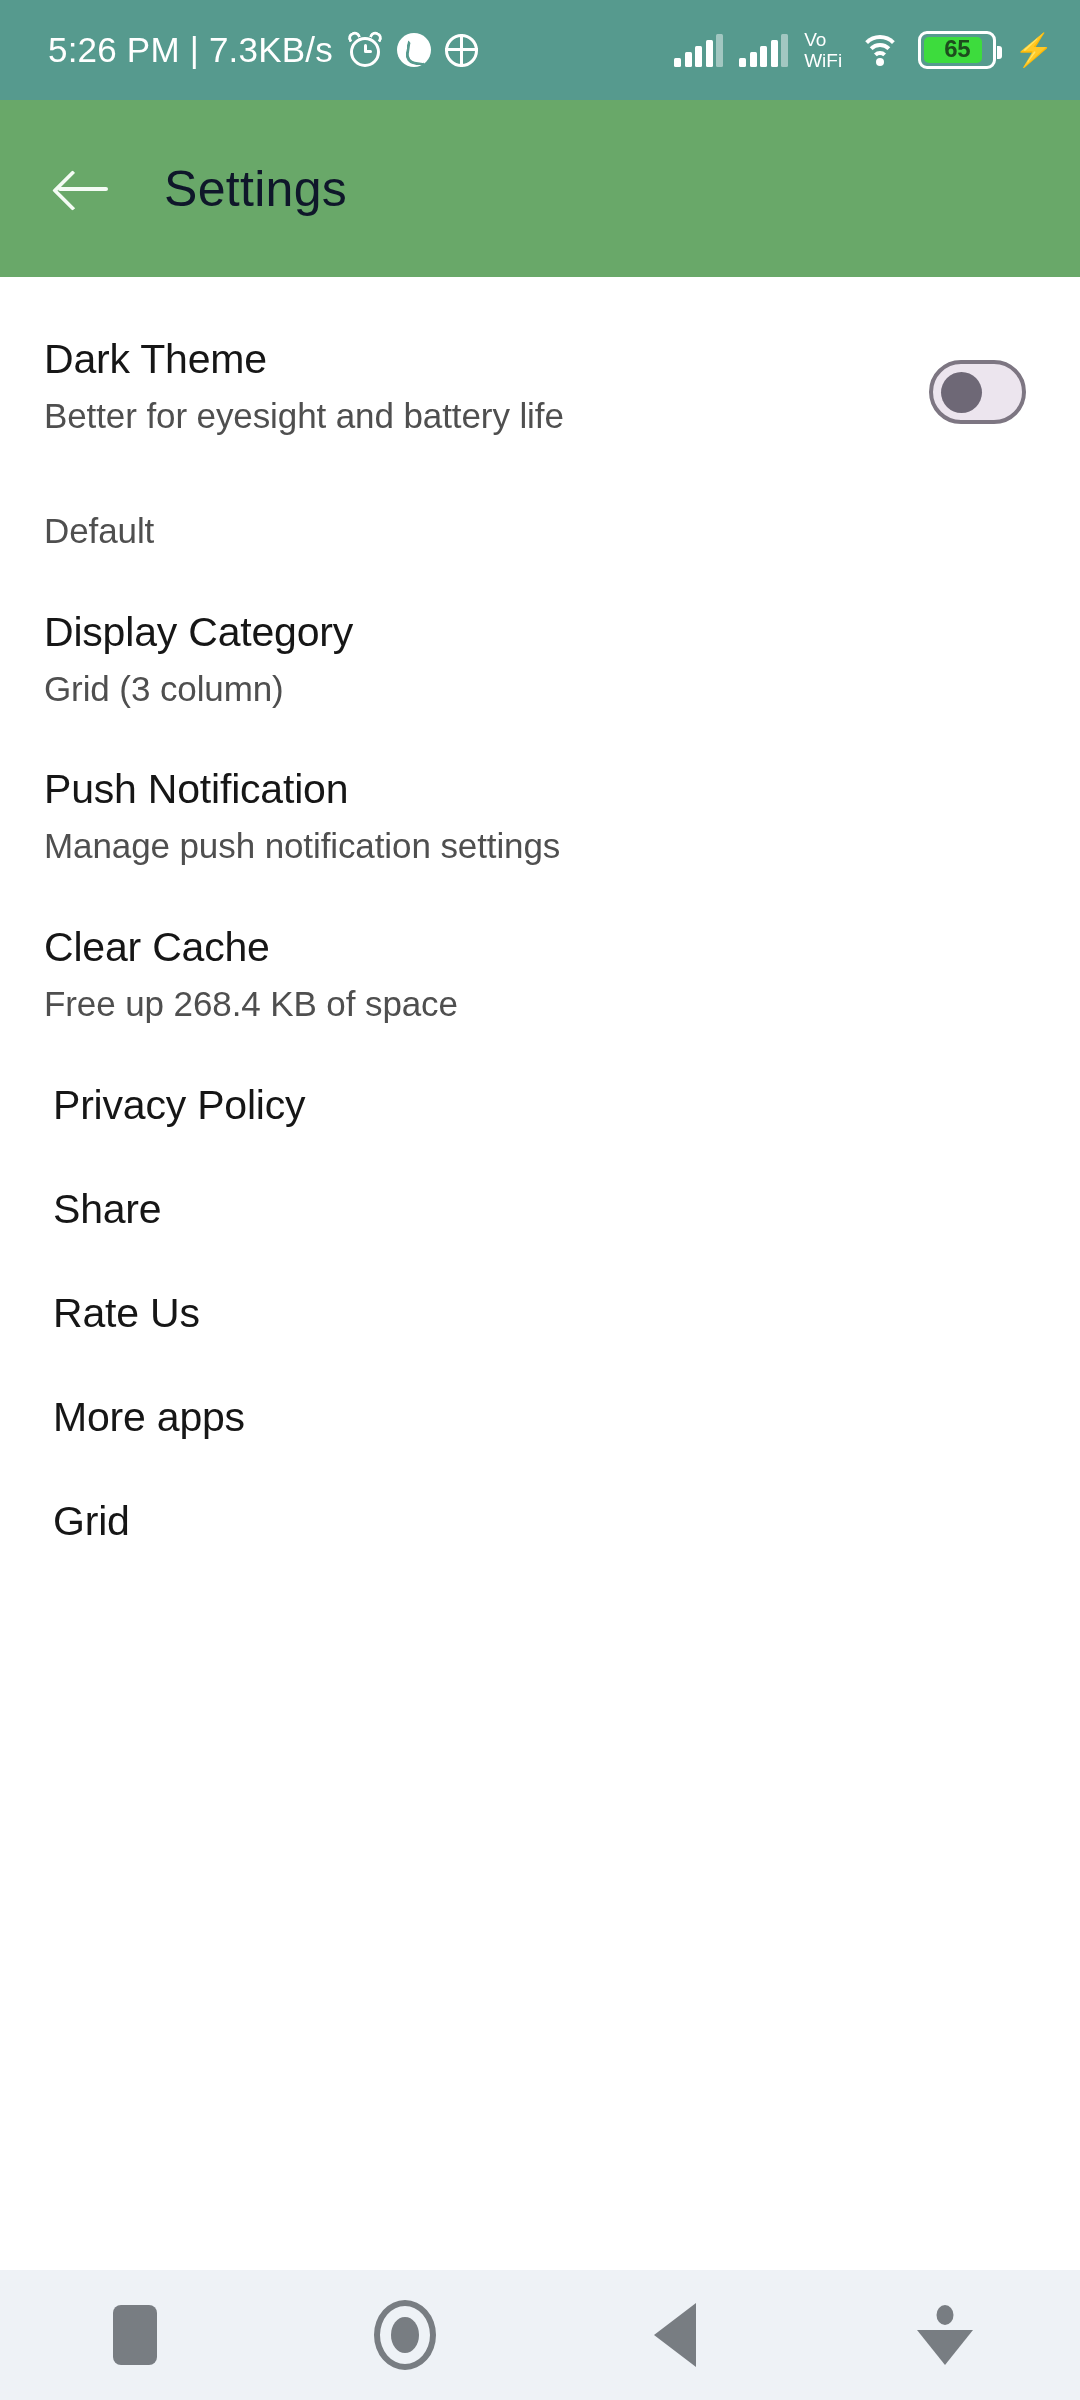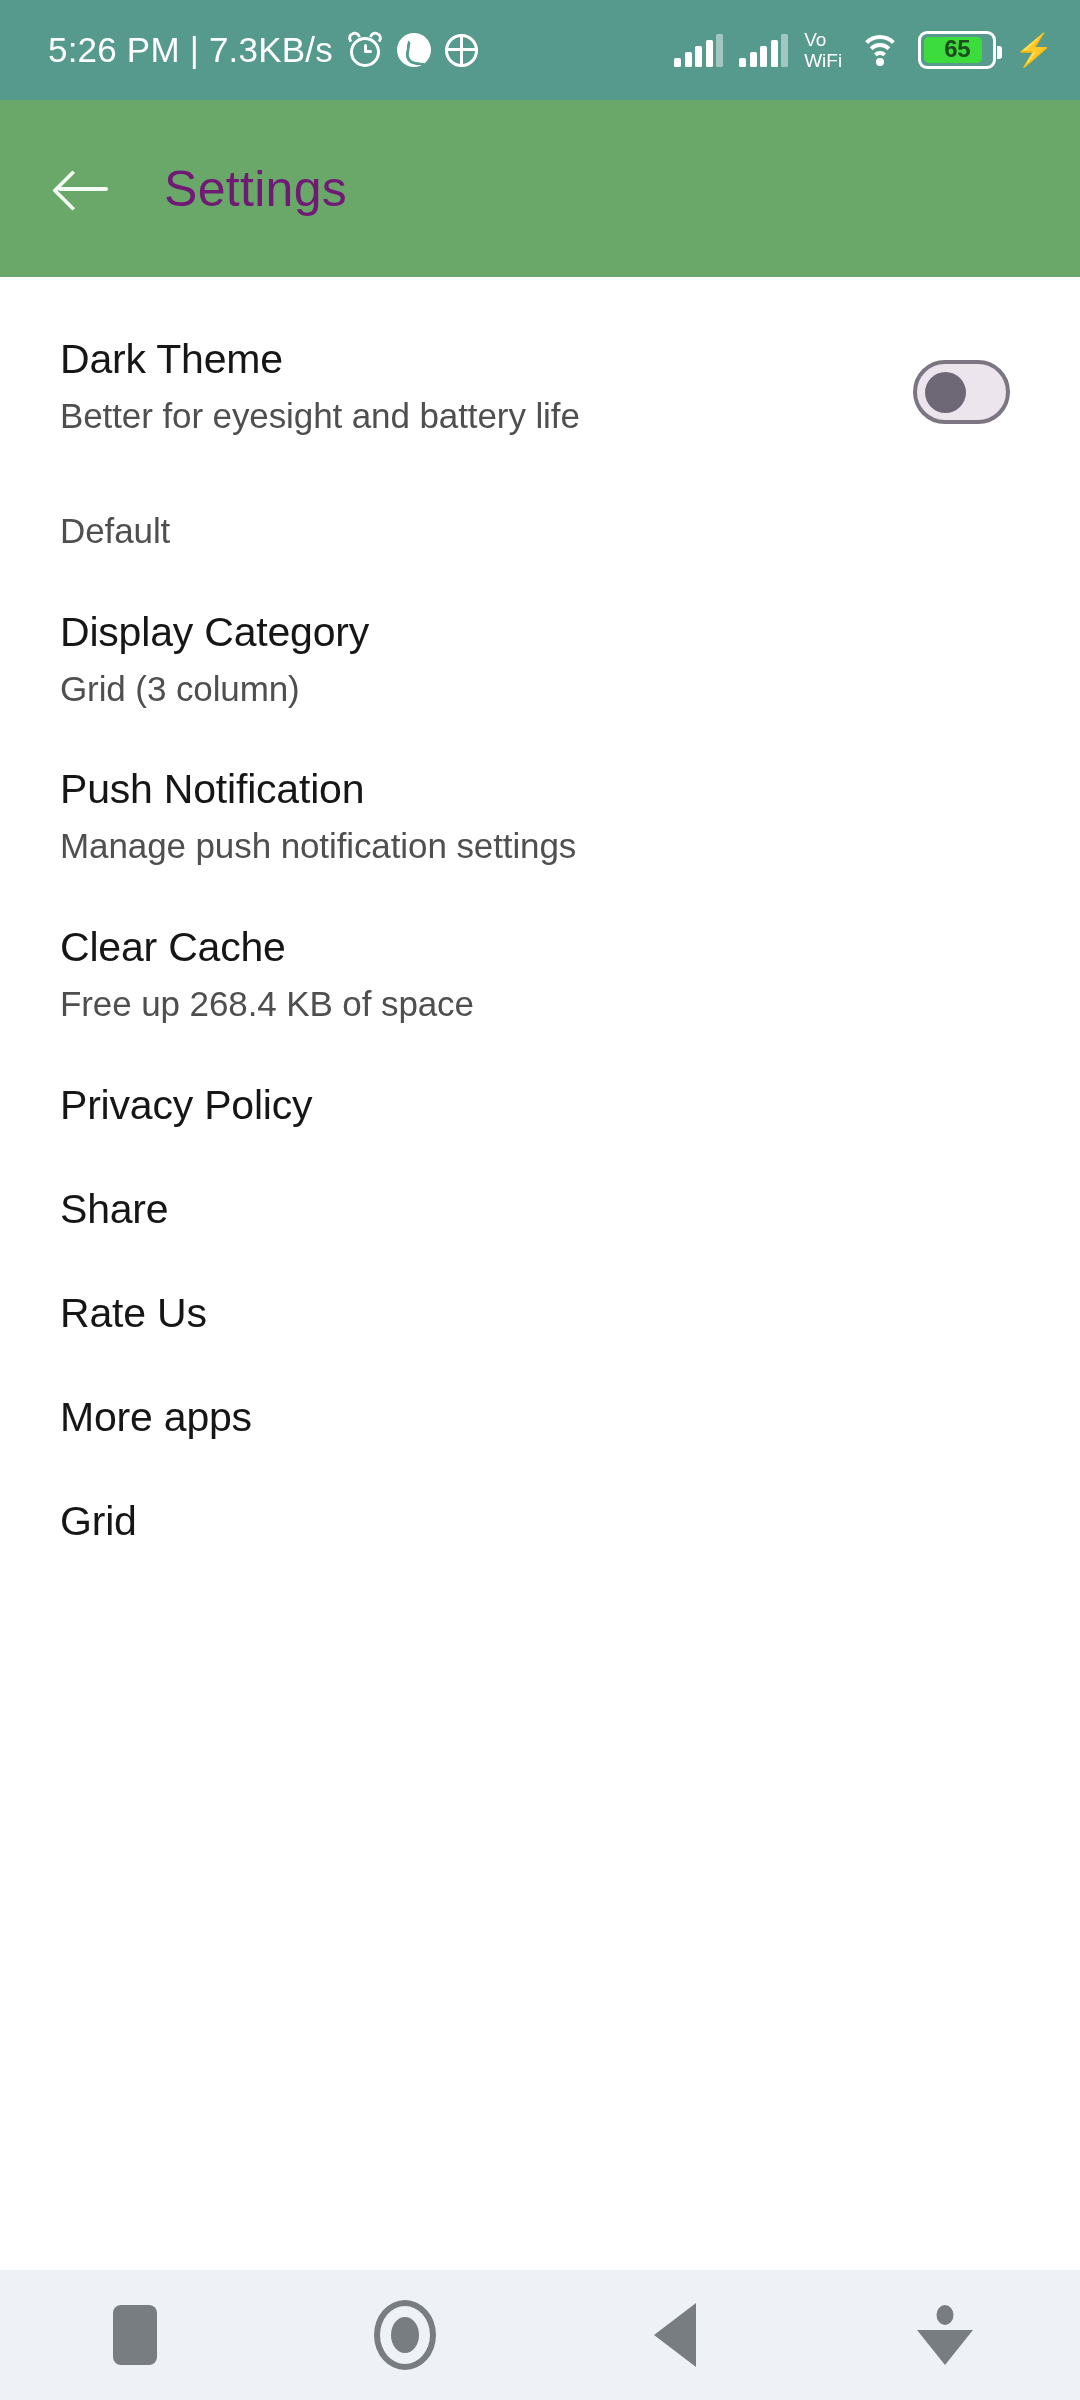--- a/index.html
+++ b/index.html
@@ -123,44 +123,44 @@
     content:""; position:absolute; left:4px; top:27px;
     width:50px; height:4.5px; background:#f4fbf4; border-radius:3px;
   }
   .back-arrow:after{
     content:""; position:absolute; left:4px; top:16px;
     width:25px; height:25px;
     border-left:4.5px solid #f4fbf4; border-bottom:4.5px solid #f4fbf4;
     transform:rotate(45deg); border-radius:2px;
   }
   .appbar-title{
-    margin-left:52px; color:#701a75; font-size:50px; font-weight:400;
+    margin-left:52px; color:#0f172a; font-size:50px; font-weight:400;
     letter-spacing:.3px;
   }
 
   
   .list{
     position:absolute; top:277px; left:0; width:1080px;
-    padding:0 60px;
+    padding:0 44px;
   }
   .row{
     position:relative; display:flex; align-items:flex-start;
     justify-content:space-between;
   }
   .row-text{ flex:1 1 auto; min-width:0; }
   .row-title{
     font-size:41px; color:#161616; font-weight:400; letter-spacing:-.2px;
     line-height:1.05; white-space:nowrap;
   }
   .row-sub{
     font-size:35px; color:#4f4f4f; font-weight:400; letter-spacing:-.1px;
     line-height:1.05; margin-top:17px; white-space:nowrap;
   }
   .row.with-sub{ padding:61px 0 0 0; }
-  .row.title-only{ padding:61px 0 0 0; }
+  .row.title-only{ padding:61px 0 0 0;margin-left:9px; }
 
   
   .toggle{
     flex:0 0 auto; width:97px; height:64px; border-radius:34px;
     background:#ece5ee; border:4px solid #7d7682;
     position:relative; margin-top:22px; margin-right:10px; cursor:pointer;
   }
   .toggle .knob{
     position:absolute; left:8px; top:8px; width:41px; height:41px;
     border-radius:50%; background:#6e6876;

